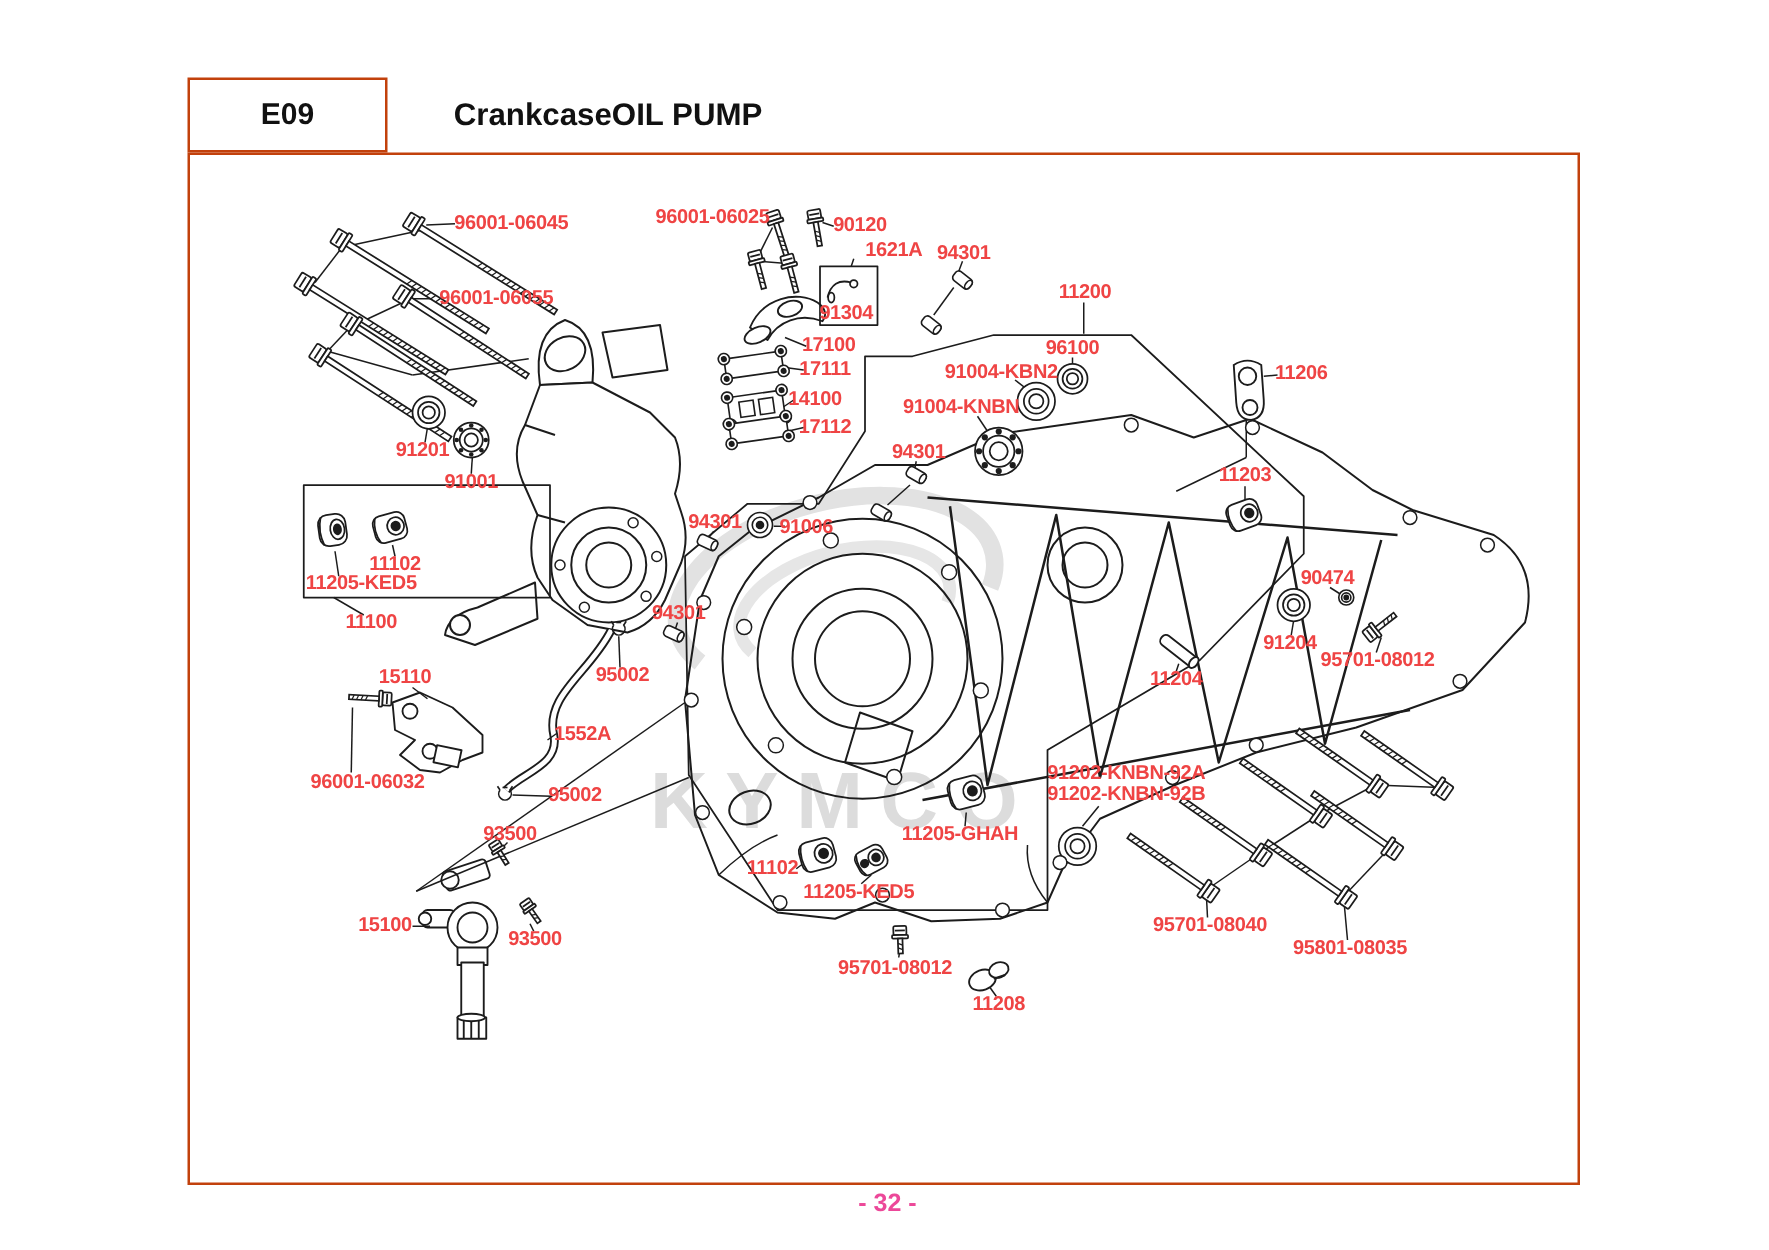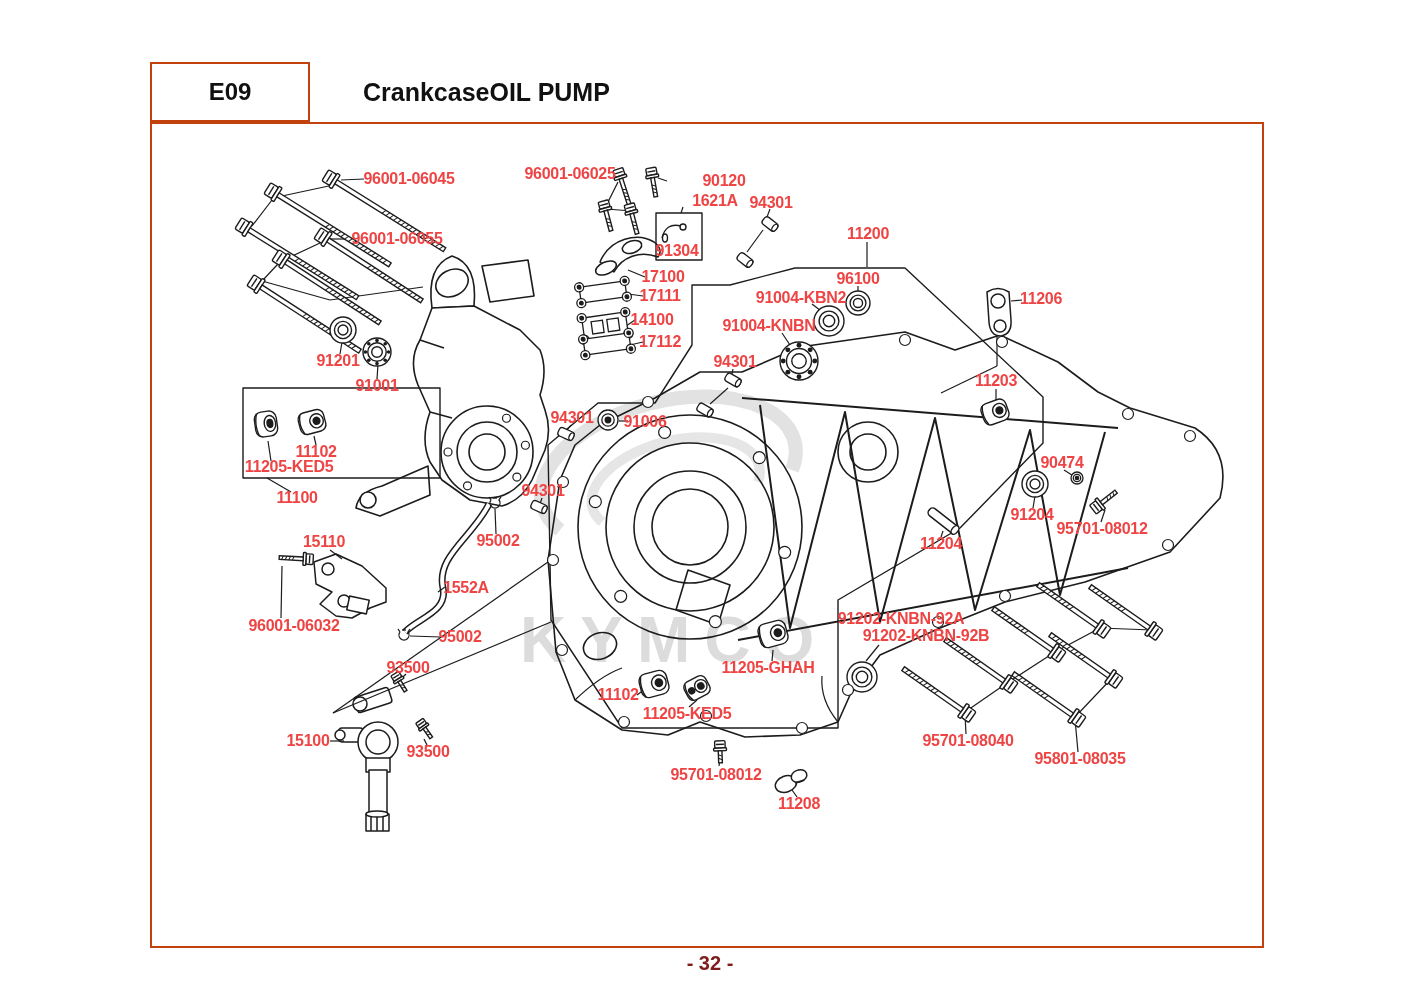--- a/index.html
+++ b/index.html
@@ -5,21 +5,21 @@
   html,body{margin:0;padding:0;background:#fff;}
   .page{position:relative;width:1415px;height:1000px;background:#fff;
         font-family:"Liberation Sans",sans-serif;overflow:hidden;}
   svg.art{position:absolute;left:0;top:0;}
   .frame{position:absolute;border:2px solid #c2410c;box-sizing:border-box;background:transparent;}
   #main-frame{left:150px;top:122px;width:1114px;height:826px;}
   #code-box{left:150px;top:62px;width:160px;height:60px;display:flex;align-items:center;justify-content:center;}
   .hdr-code{font-size:24px;font-weight:bold;color:#111;}
   .hdr-title{position:absolute;left:363px;top:78px;font-size:25px;font-weight:bold;color:#111;}
   .page-num{position:absolute;left:655px;top:952px;width:110px;text-align:center;
-            font-size:20px;font-weight:bold;color:#7f1d1d;}
+            font-size:20px;font-weight:bold;color:#ec4899;}
   .callout{position:absolute;transform:translate(-50%,-50%);font-size:16px;font-weight:bold;
            color:#ef4444;white-space:nowrap;letter-spacing:-0.3px;line-height:1;}
 </style>
 </head>
 <body>
 
 <div class="page">
 
   <svg class="art" width="1415" height="1000" viewBox="0 0 1415 1000">
 
@@ -702,21 +702,21 @@
   <div class="frame" id="code-box">
     <span class="hdr-code">E09</span>
   </div>
   <div class="hdr-title">CrankcaseOIL PUMP</div>
   <div class="page-num">- 32 -</div>
 
   <div id="callouts">
       <div class="callout" style="left: 409px; top: 179px;">96001-06045</div>
       <div class="callout" style="left: 397px; top: 239px;">96001-06055</div>
       <div class="callout" style="left: 570px; top: 174px;">96001-06025</div>
-      <div class="callout" style="left: 724px; top: 181px;">90120</div>
+      <div class="callout" style="left: 688px; top: 181px;">90120</div>
       <div class="callout" style="left: 668px; top: 201px; margin-left: 47px;">1621A</div>
       <div class="callout" style="left: 677px; top: 251px;">91304</div>
       <div class="callout" style="left: 663px; top: 277px;">17100</div>
       <div class="callout" style="left: 660px; top: 296px;">17111</div>
       <div class="callout" style="left: 652px; top: 320px;">14100</div>
       <div class="callout" style="left: 660px; top: 342px;">17112</div>
       <div class="callout" style="left: 771px; top: 203px;">94301</div>
       <div class="callout" style="left: 868px; top: 234px;">11200</div>
       <div class="callout" style="left: 858px; top: 279px;">96100</div>
       <div class="callout" style="left: 801px; top: 298px;">91004-KBN2</div>
@@ -738,21 +738,21 @@
       <div class="callout" style="left: 1102px; top: 529px;">95701-08012</div>
       <div class="callout" style="left: 941px; top: 544px;">11204</div>
       <div class="callout" style="left: 324px; top: 542px;">15110</div>
       <div class="callout" style="left: 466px; top: 588px;">1552A</div>
       <div class="callout" style="left: 294px; top: 626px;">96001-06032</div>
       <div class="callout" style="left: 460px; top: 637px;">95002</div>
       <div class="callout" style="left: 408px; top: 668px;">93500</div>
       <div class="callout" style="left: 308px; top: 741px;">15100</div>
       <div class="callout" style="left: 428px; top: 752px;">93500</div>
       <div class="callout" style="left: 901px; top: 619px;">91202-KNBN-92A</div>
-      <div class="callout" style="left: 901px; top: 636px; margin-left: 25px;">91202-KNBN-92B</div>
+      <div class="callout" style="left: 901px; top: 636px;">91202-KNBN-92B</div>
       <div class="callout" style="left: 768px; top: 668px;">11205-GHAH</div>
       <div class="callout" style="left: 618px; top: 695px;">11102</div>
       <div class="callout" style="left: 687px; top: 714px;">11205-KED5</div>
       <div class="callout" style="left: 716px; top: 775px;">95701-08012</div>
       <div class="callout" style="left: 799px; top: 804px;">11208</div>
       <div class="callout" style="left: 968px; top: 741px;">95701-08040</div>
       <div class="callout" style="left: 1080px; top: 759px;">95801-08035</div>
     </div>
 </div>
 

